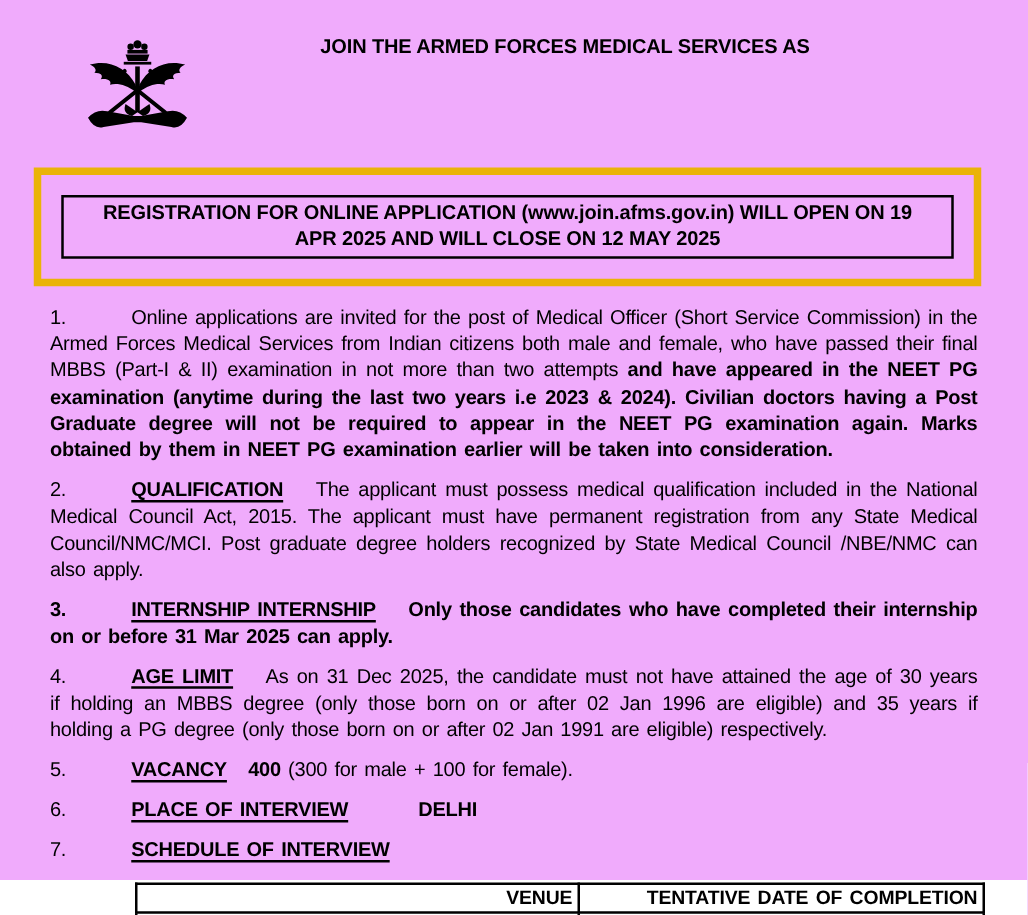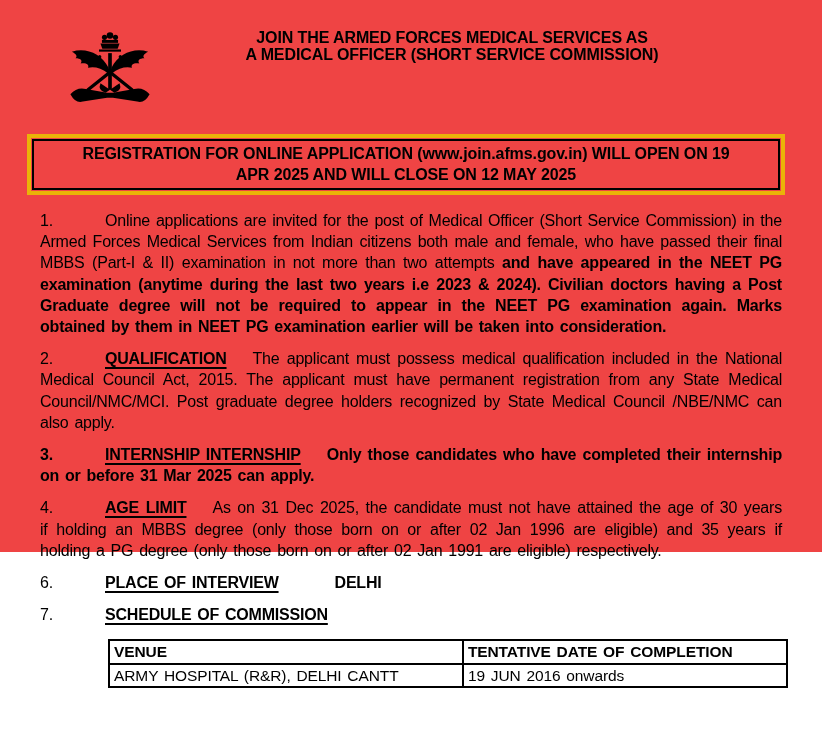--- a/index.html
+++ b/index.html
@@ -3,38 +3,38 @@
 <meta charset="utf-8">
 <style>
   * { margin:0; padding:0; box-sizing:border-box; }
   html,body { width:822px; height:732px; }
   body {
     background:#ffffff;
     color:#000000;
     font-family:"Liberation Sans", sans-serif;
     overflow:hidden;
   }
-  .page { position:relative; width:822px; height:552px; background:#ef4444; }
+  .page { position:relative; width:822px; height:704px; background:#f0abfc; }
 
   
   .header { position:relative; height:120px; }
   .logo {
     position:absolute; left:66px; top:24px; width:88px; height:92px;
   }
   .titles {
     position:absolute; left:170px; right:88px; top:30px;
     text-align:center; font-weight:bold; font-size:16px; line-height:16.5px;
     letter-spacing:-0.1px;
   }
 
   
   .banner {
     margin:14px 37px 0 27px;
-    border:4px solid #eab308;
-    padding:1px;
+    border:6px solid #eab308;
+    padding:16px;
   }
   .banner-inner {
     border:2px solid #000;
     padding:2px 6px 3px 6px;
     text-align:center; font-weight:bold; font-size:16px; line-height:21px;
     letter-spacing:-0.1px;
   }
 
   
   .content {
@@ -55,21 +55,21 @@
 
   
   .sched {
     margin:14px 0 0 68px;
     width:680px;
     border-collapse:collapse;
     table-layout:fixed;
   }
   .sched th, .sched td {
     border:2px solid #000;
-    text-align:left;
+    text-align:right;
     font-size:15.5px;
     height:22px;
     padding:0 4px;
     letter-spacing:-0.1px;
   }
   .sched th { font-weight:bold; }
   .col-venue { width:52.2%; }
   .col-date  { width:47.8%; }
 </style>
 </head>
@@ -99,45 +99,45 @@
       </g>
 
       <rect x="57.5" y="32" width="5" height="50" fill="#000"></rect>
       <path d="M60 82 l-13 -9 q-4 10 7 13 z" fill="#000"></path>
       <path d="M60 82 l13 -9 q4 10 -7 13 z" fill="#000"></path>
 
       <path fill="#000" d="M6 88 q9 -10 21 -7 l29 5 h8 l29 -5 q12 -3 21 7 q-7 13 -17 10 l-33 -5 h-8 l-33 5 q-10 3 -17 -10 z"></path>
     </svg>
     <div class="titles">
       <div>JOIN THE ARMED FORCES MEDICAL SERVICES AS</div>
-      <div>A MEDICAL OFFICER (SHORT SERVICE COMMISSION)</div>
     </div>
   </div>
 
   <div class="banner">
     <div class="banner-inner">
       <div>REGISTRATION FOR ONLINE APPLICATION (www.join.afms.gov.in) WILL OPEN ON 19</div>
       <div>APR 2025 AND WILL CLOSE ON 12 MAY 2025</div>
     </div>
   </div>
 
   <div class="content">
 
     <p><span class="num">1.</span><span>Online applications are invited for the post of Medical Officer (Short Service Commission) in the Armed Forces Medical Services from Indian citizens both male and female, who have passed their final MBBS (Part-I &amp; II) examination in not more than two attempts </span><span class="b">and have appeared in the NEET PG examination (anytime during the last two years i.e 2023 &amp; 2024). Civilian doctors having a Post Graduate degree will not be required to appear in the NEET PG examination again. Marks obtained by them in NEET PG examination earlier will be taken into consideration.</span></p>
 
     <p><span class="num">2.</span><span class="hd">QUALIFICATION</span><span class="gap"></span><span>The applicant must possess medical qualification included in the National Medical Council Act, 2015. The applicant must have permanent registration from any State Medical Council/NMC/MCI. Post graduate degree holders recognized by State Medical Council /NBE/NMC can also apply.</span></p>
 
     <p class="b"><span class="num">3.</span><span class="hd">INTERNSHIP INTERNSHIP</span><span class="gap"></span><span>Only those candidates who have completed their internship on or before 31 Mar 2025 can apply.</span></p>
 
     <p><span class="num">4.</span><span class="hd">AGE LIMIT</span><span class="gap"></span><span>As on 31 Dec 2025, the candidate must not have attained the age of 30 years if holding an MBBS degree (only those born on or after 02 Jan 1996 are eligible) and 35 years if holding a PG degree (only those born on or after 02 Jan 1991 are eligible) respectively.</span></p>
 
+    <p><span class="num">5.</span><span class="hd">VACANCY</span><span class="gap-sm"></span><span class="b">400</span><span> (300 for male + 100 for female).</span></p>
 
     <p><span class="num">6.</span><span class="hd">PLACE OF INTERVIEW</span><span class="gap-wide"></span><span class="b">DELHI</span></p>
 
-    <p><span class="num">7.</span><span class="hd">SCHEDULE OF COMMISSION</span></p>
+    <p><span class="num">7.</span><span class="hd">SCHEDULE OF INTERVIEW</span></p>
 
     <table class="sched">
       <tbody>
           <tr>
         <th class="col-venue">VENUE</th>
         <th class="col-date">TENTATIVE DATE OF COMPLETION</th>
       </tr>
       <tr>
         <td>ARMY HOSPITAL (R&amp;R), DELHI CANTT</td>
         <td>19 JUN 2016 onwards</td>

